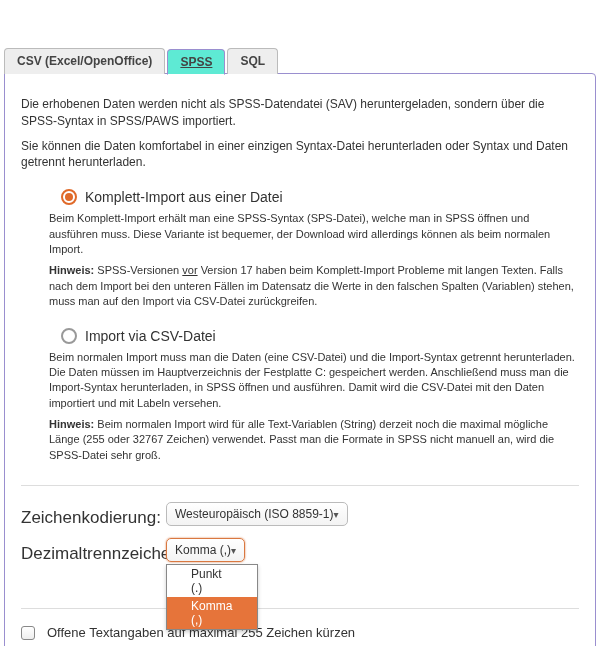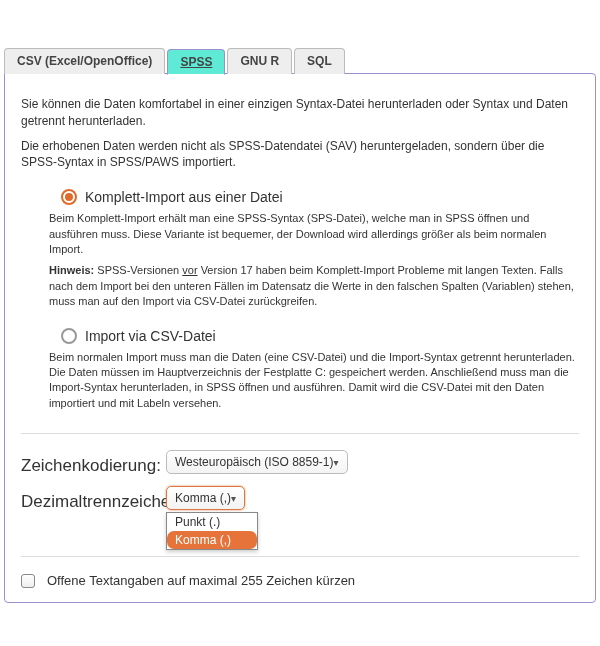--- a/index.html
+++ b/index.html
@@ -75,63 +75,65 @@
   .help { font-size: 11px; color: #333; margin-top: 6px; line-height: 1.35; max-width: 390px; }
   .dropdown {
     position: absolute;
     margin-top: 2px;
     border: 1px solid #888;
     background: #fff;
     font-size: 12px;
     min-width: 92px;
     box-shadow: 0 2px 4px rgba(0,0,0,0.2);
   }
-  .dropdown .opt { padding: 2px 8px; cursor: pointer; border-radius: 7px; }
+  .dropdown .opt { padding: 2px 24px; cursor: pointer; }
   .dropdown .opt.hl { background: #e6743a; color: #fff; }
   .rel { position: relative; display: inline-block; }
   .check-row { display: flex; align-items: center; gap: 12px; margin-top: 10px; }
   .checkbox {
     width: 14px; height: 14px; border: 1px solid #888; border-radius: 3px;
     background: linear-gradient(#fff,#eee); cursor: pointer;
   }
   .check-label { font-size: 13px; }
   .under { text-decoration: underline; }
 </style>
 </head>
 <body>
 
 <div class="tabbar">
   <div class="tab inactive">CSV (Excel/OpenOffice)</div>
   <div class="tab active">SPSS</div>
-  <div class="tab inactive">GNU R</div>
   <div class="tab inactive">SQL</div>
 </div>
 
 <div class="panel">
 
+  <p>Die erhobenen Daten werden nicht als SPSS-Datendatei (SAV) heruntergeladen, sondern über die SPSS-Syntax in SPSS/PAWS importiert.</p>
   <p>Sie können die Daten komfortabel in einer einzigen Syntax-Datei herunterladen oder Syntax und Daten getrennt herunterladen.</p>
-  <p>Die erhobenen Daten werden nicht als SPSS-Datendatei (SAV) heruntergeladen, sondern über die SPSS-Syntax in SPSS/PAWS importiert.</p>
 
   <div class="section">
     <div class="radio-row">
       <span class="radio-outer">
           <span class="radio-inner"></span>
         </span>
       <span class="radio-label">Komplett-Import aus einer Datei</span>
     </div>
-    <div class="desc">Beim Komplett-Import erhält man eine SPSS-Syntax (SPS-Datei), welche man in SPSS öffnen und ausführen muss. Diese Variante ist bequemer, der Download wird allerdings größer als beim normalen Import.</div>
+    <div class="desc">Beim Komplett-Import erhält man eine SPSS-Syntax (SPS-Datei), welche man in SPSS öffnen und ausführen muss. Diese Variante ist bequemer, der Download wird allerdings können als beim normalen Import.</div>
     <div class="desc">
       <b>Hinweis:</b><span> SPSS-Versionen </span><span class="under">vor</span><span> Version 17 haben beim Komplett-Import Probleme mit langen Texten. Falls nach dem Import bei den unteren Fällen im Datensatz die Werte in den falschen Spalten (Variablen) stehen, muss man auf den Import via CSV-Datei zurückgreifen.</span>
     </div>
 
     <div class="radio-row">
       <span class="radio-outer unsel"></span>
       <span class="radio-label">Import via CSV-Datei</span>
     </div>
     <div class="desc">Beim normalen Import muss man die Daten (eine CSV-Datei) und die Import-Syntax getrennt herunterladen. Die Daten müssen im Hauptverzeichnis der Festplatte C: gespeichert werden. Anschließend muss man die Import-Syntax herunterladen, in SPSS öffnen und ausführen. Damit wird die CSV-Datei mit den Daten importiert und mit Labeln versehen.</div>
+    <div class="desc">
+      <b>Hinweis:</b><span> Beim normalen Import wird für alle Text-Variablen (String) derzeit noch die maximal mögliche Länge (255 oder 32767 Zeichen) verwendet. Passt man die Formate in SPSS nicht manuell an, wird die SPSS-Datei sehr groß.</span>
+    </div>
   </div>
 
   <hr class="hr">
 
   <div class="form-row">
     <div class="form-label">Zeichenkodierung:</div>
     <div class="form-field">
       <div class="select-box">
         <span>Westeuropäisch (ISO 8859-1)</span>
         <span class="chev">▾</span>

